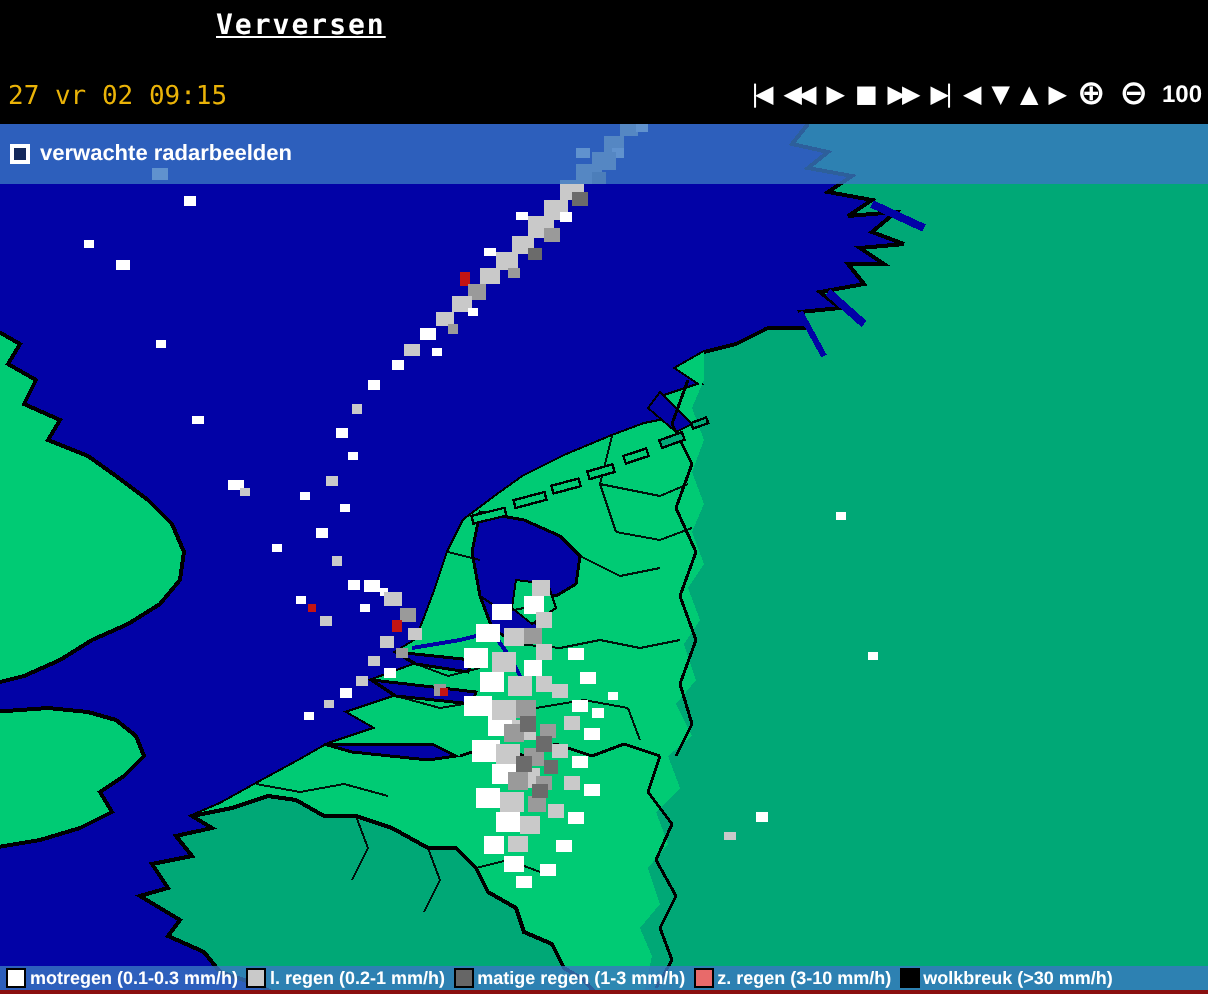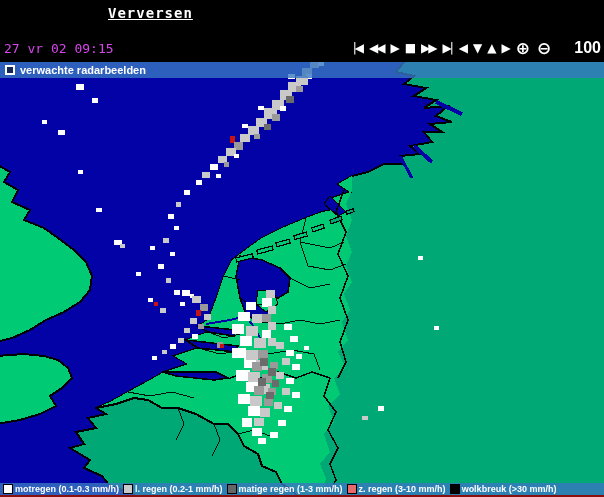--- a/index.html
+++ b/index.html
@@ -3,29 +3,29 @@
 <meta charset="utf-8">
 <style>
   html,body{margin:0;padding:0;background:#000;}
   .stage{position:relative;width:604px;height:497px;overflow:hidden;background:#000;
          font-family:"Liberation Sans",sans-serif;padding-left:13px;}
   
   .topbar{position:absolute;left:0;top:0;width:604px;height:62px;background:#000;z-index:6;}
   .toplink{position:absolute;top:5px;color:#fff;font-family:"DejaVu Sans Mono",monospace;
            font-size:14px;font-weight:bold;text-decoration:underline;letter-spacing:1px;cursor:pointer;}
   .tlink1{left:108px;} .tlink2{left:410px;}
-  .timestamp{position:absolute;left:4px;top:41px;color:#d946ef;
+  .timestamp{position:absolute;left:4px;top:41px;color:#eab308;
              font-family:"DejaVu Sans Mono",monospace;font-size:13px;}
   .controls{position:absolute;right:3px;top:39px;display:flex;align-items:center;gap:7px;}
   .ctl{color:#fff;font-size:12px;line-height:16px;cursor:pointer;letter-spacing:-2px;
        font-family:"DejaVu Sans",sans-serif;}
   .ctl.big{font-size:17px;font-weight:bold;letter-spacing:0;}
-  .zoomval{color:#fff;font-size:16px;font-weight:bold;margin-left:16px;}
+  .zoomval{color:#fff;font-size:12px;font-weight:bold;}
   
-  .layersbar{position:absolute;left:0;top:62px;width:604px;height:16px;z-index:4;
+  .layersbar{position:absolute;left:0;top:62px;width:604px;height:30px;z-index:4;
              background:rgba(56,119,194,0.80);display:flex;align-items:center;gap:24px;
              padding-left:5px;box-sizing:border-box;}
   .layeritem{display:flex;align-items:center;gap:5px;}
   .cb{width:6px;height:6px;border:2px solid #fff;background:#14285a;display:inline-block;cursor:pointer;}
   .layerlabel{color:#fff;font-size:11px;font-weight:bold;white-space:nowrap;}
   
   .mapwrap{position:absolute;left:0;top:62px;width:604px;height:435px;z-index:1;}
   
   .legendbar{position:absolute;left:0;top:483px;width:604px;height:12px;z-index:4;
              background:rgba(56,119,194,0.80);display:flex;align-items:center;gap:4px;

